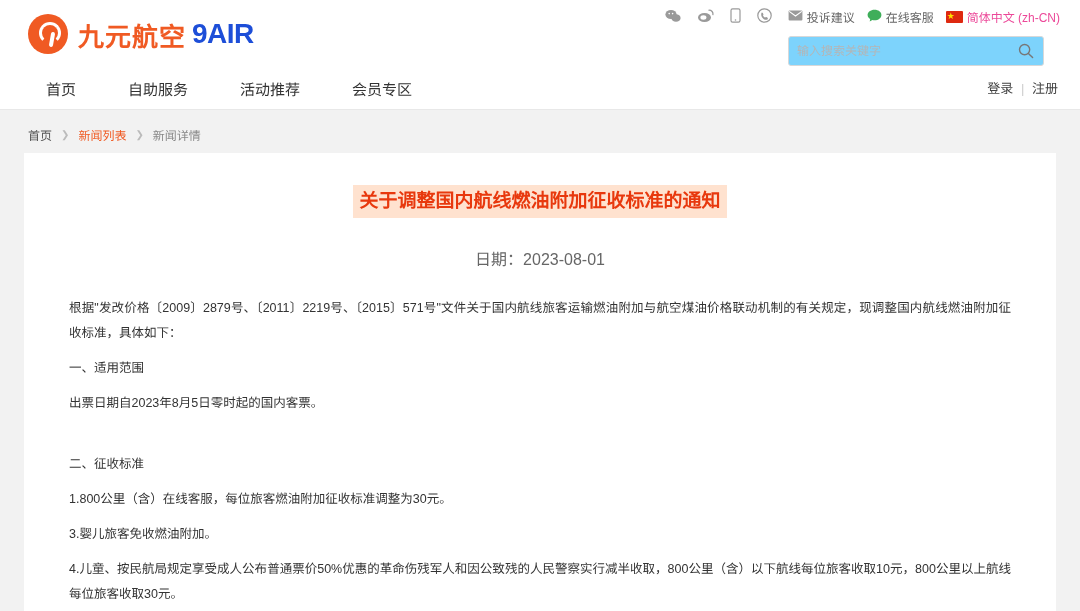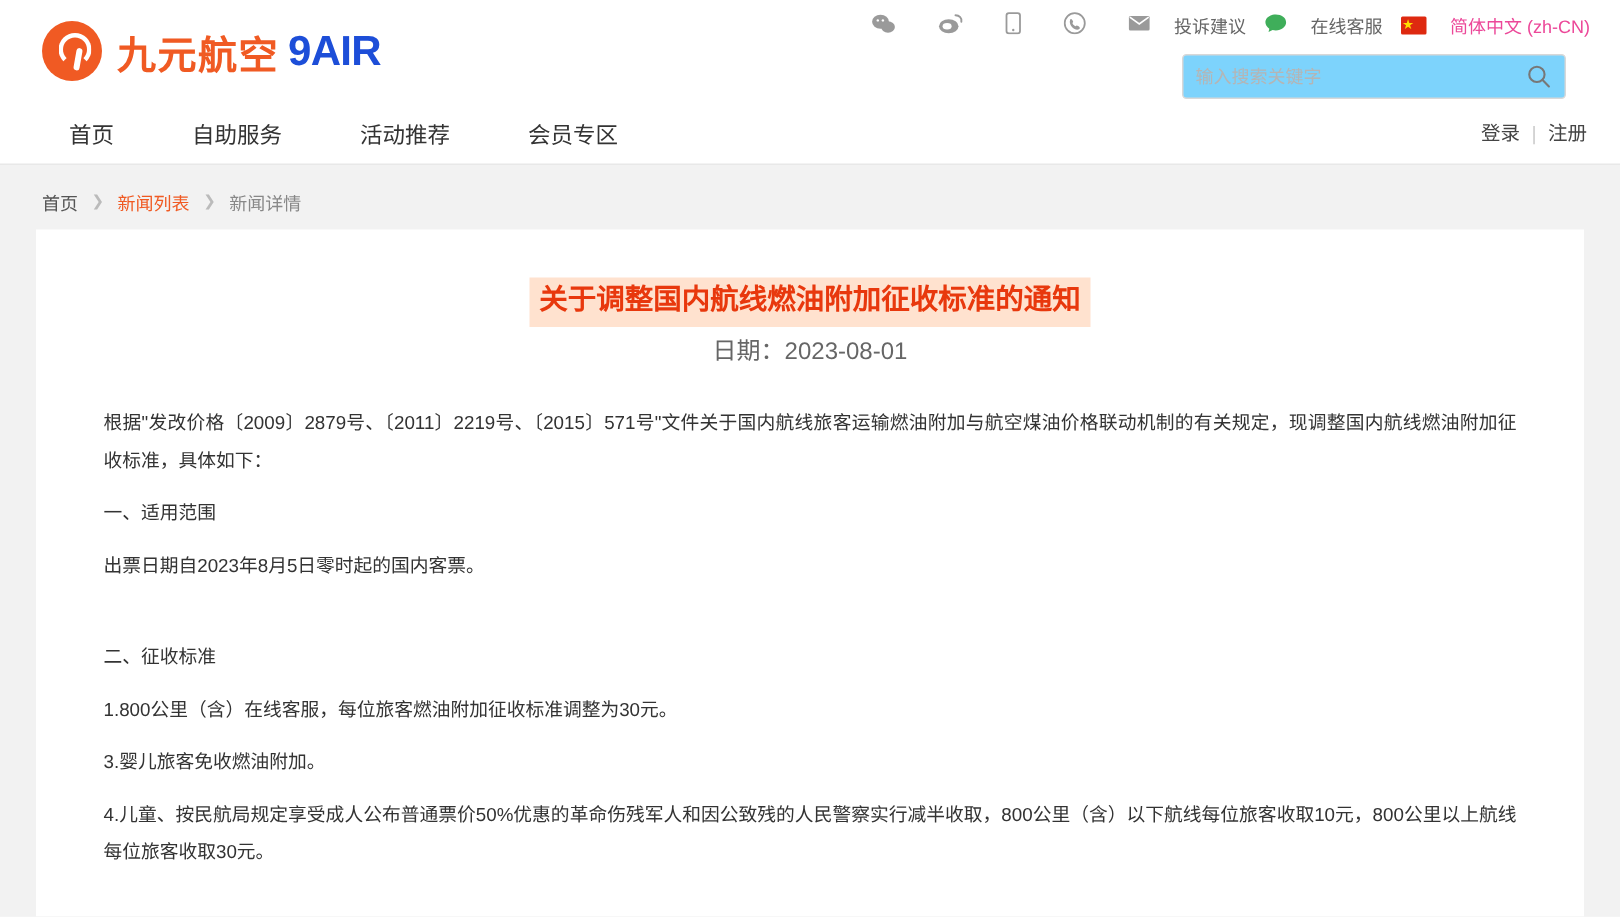--- a/index.html
+++ b/index.html
@@ -61,21 +61,21 @@
   }
 
   
   .top-util {
     position: absolute;
     right: 20px; top: 8px;
     display: flex; align-items: center;
     font-size: 12px; color: #666;
     gap: 12px;
   }
-  .util-item { display: flex; align-items: center; gap: 16px; white-space: nowrap; }
+  .util-item { display: flex; align-items: center; gap: 4px; white-space: nowrap; }
   .util-icon { color: #9a9a9a; display: inline-block; line-height: 1; }
   .util-icon.green { color: #3fae5a; }
   .flag {
     width: 17px; height: 12px; background: #de2910;
     position: relative; display: inline-block; border-radius: 1px;
   }
   .flag::after {
     content: "★";
     position: absolute; left: 1px; top: -2px;
     color: #ffde00; font-size: 9px; line-height: 14px;
@@ -162,21 +162,21 @@
   .article-title {
     text-align: center;
     font-size: 19px;
     font-weight: bold;
     color: #e8380d;
     background: #ffe2cf;
     display: inline-block;
     padding: 2px 6px;
     line-height: 1.5;
   }
-  .title-row { text-align: center; margin-bottom: 2px; }
+  .title-row { text-align: center; margin-bottom: 28px; }
   .article-date {
     text-align: center;
     font-size: 16px;
     color: #666;
     margin-bottom: 26px;
   }
   .article-body {
     font-size: 12.5px;
     line-height: 2.0;
     color: #333;

